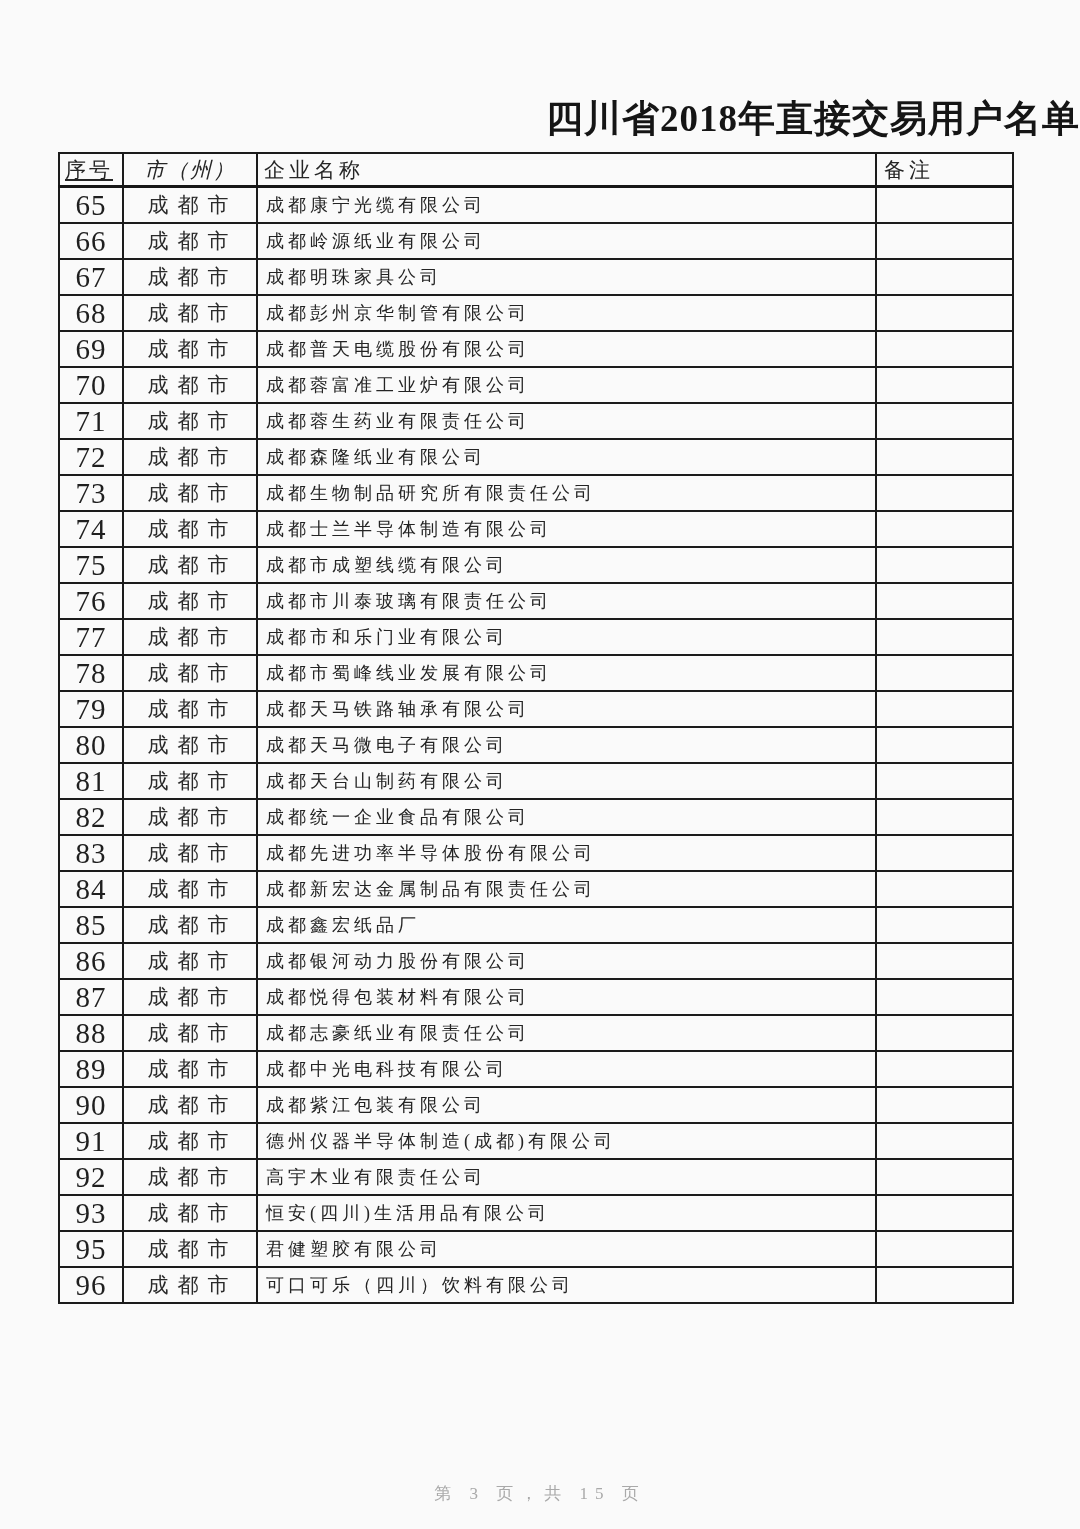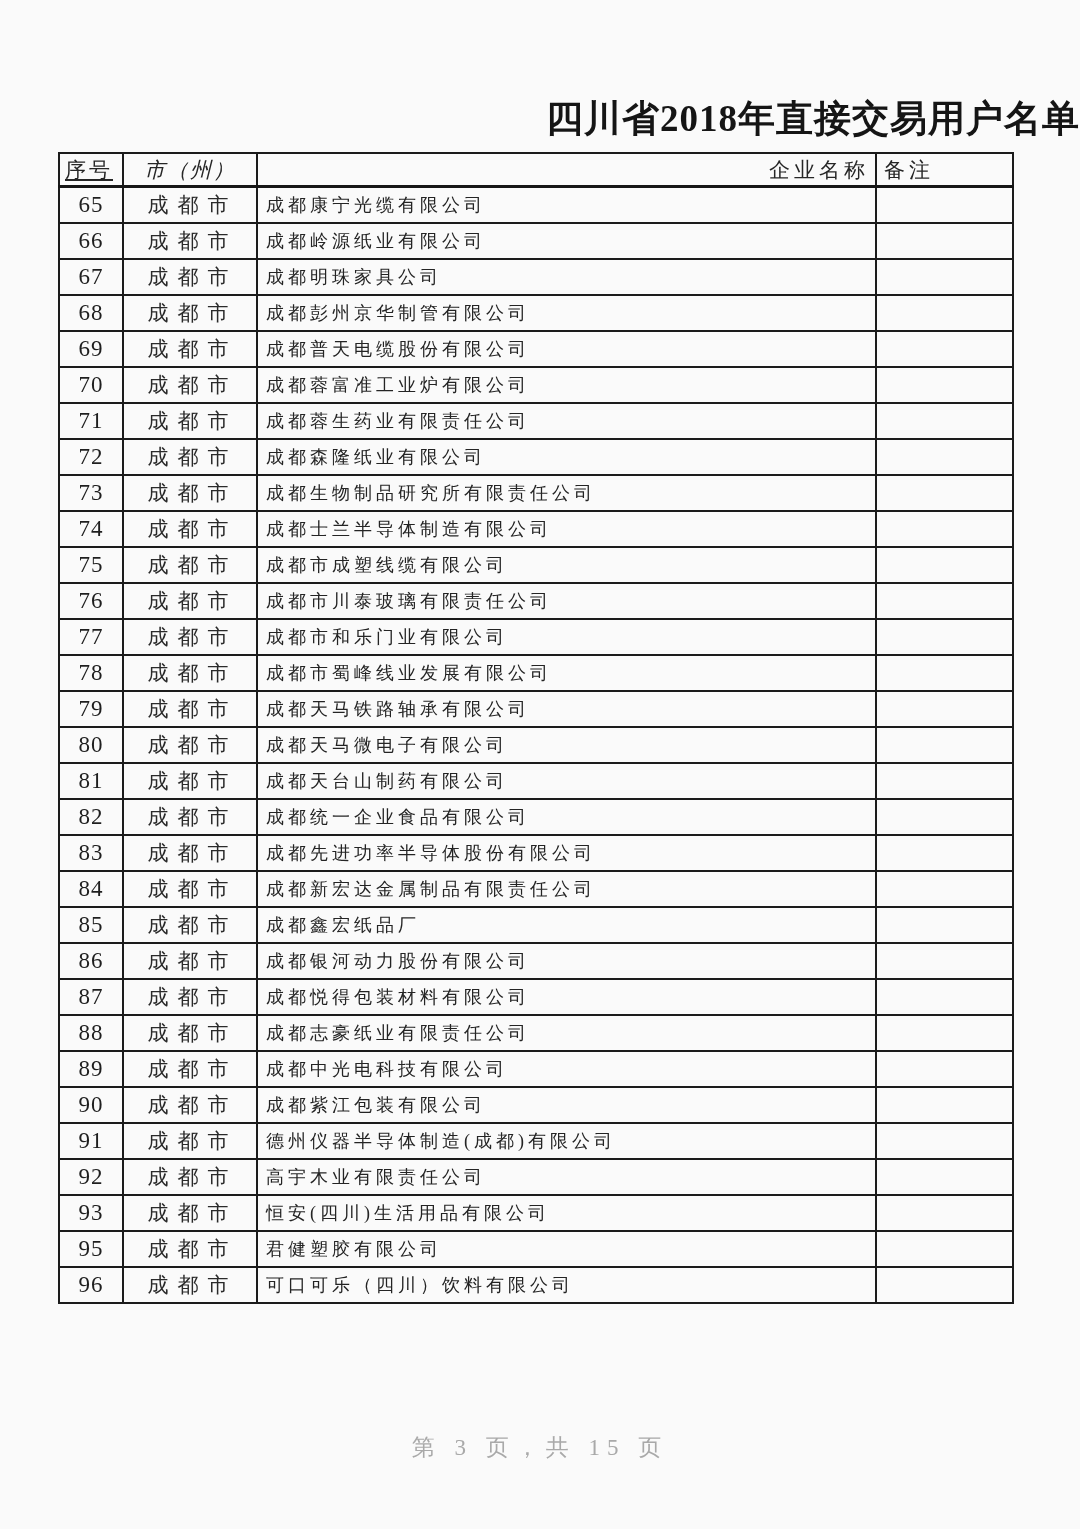--- a/index.html
+++ b/index.html
@@ -48,28 +48,28 @@
   }
   .doc-table thead th {
     height: 31px;
     font-weight: normal;
     font-size: 21px;
     text-align: left;
     border-bottom: 3px solid #161616;
   }
   .doc-table thead th.h-no   { text-align: left; padding-left: 5px; letter-spacing: 3px; text-decoration: underline; }
   .doc-table thead th.h-city { text-align: center; letter-spacing: 2px; font-style: italic; }
-  .doc-table thead th.h-company { letter-spacing: 4px; text-align: right; }
+  .doc-table thead th.h-company { letter-spacing: 4px; }
   .doc-table thead th.h-remark  { padding-left: 7px; letter-spacing: 4px; }
   .doc-table tbody td {
     height: 34px;
   }
   .doc-table td.cell-no {
     text-align: center;
-    font-size: 23px;
+    font-size: 29px;
     letter-spacing: 1px;
     color: #1f1f1f;
     border-radius: 16px;
   }
   .doc-table td.cell-city {
     text-align: center;
     font-size: 21px;
     letter-spacing: 9px;
     color: #2a2a2a;
     padding-left: 11px;
@@ -79,25 +79,25 @@
     font-size: 18px;
     letter-spacing: 4px;
     padding-left: 8px;
     color: #242424;
   }
   .doc-table td.cell-remark {
     text-align: left;
   }
   .page-footer {
     position: absolute;
-    top: 1432px;
+    top: 1482px;
     left: 0;
     width: 100%;
     text-align: center;
-    font-size: 23px;
+    font-size: 17px;
     color: #a9a9a9;
     letter-spacing: 7px;
   }
 </style>
 </head>
 <body>
 
 <div class="page-title">四川省2018年直接交易用户名单</div>
 
 <table class="doc-table">

